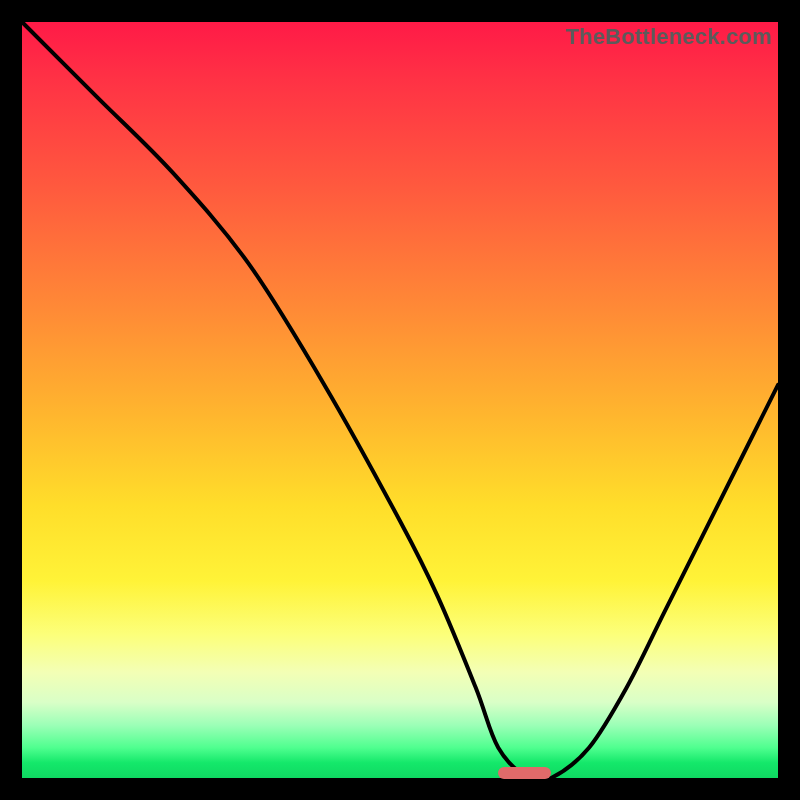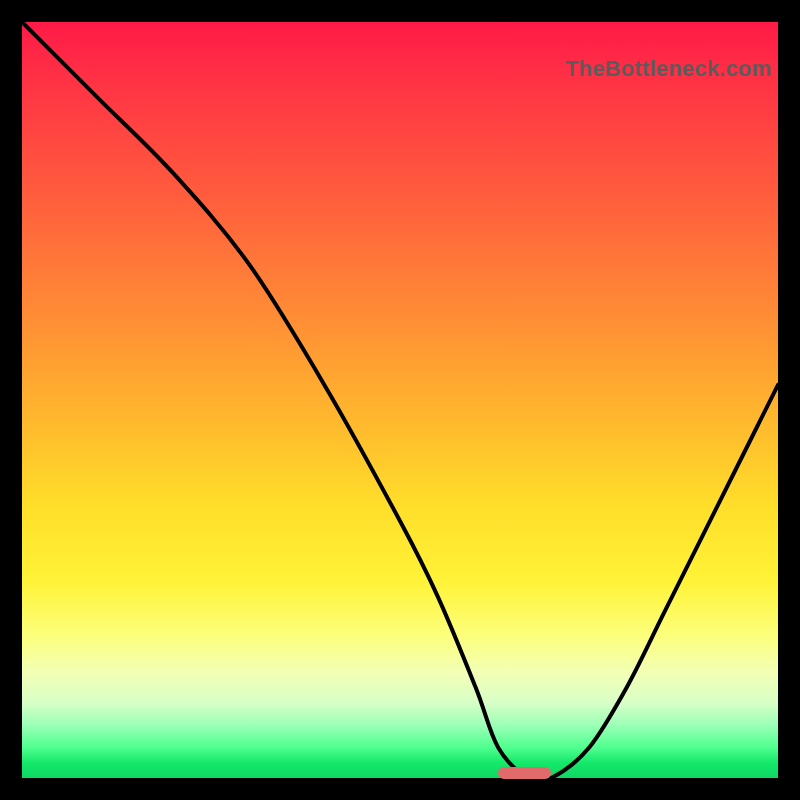--- a/index.html
+++ b/index.html
@@ -44,21 +44,20 @@
   }
   .watermark {
     position: absolute;
     top: 2px;
     right: 6px;
     color: #5b5b5b;
     font-size: 22px;
     font-weight: 600;
     letter-spacing: 0.2px;
     user-select: none;
-    margin-top: 32px;
   }
   svg.curve {
     position: absolute;
     left: 0;
     top: 0;
     width: 756px;
     height: 756px;
     overflow: visible;
   }
   svg.curve path {

